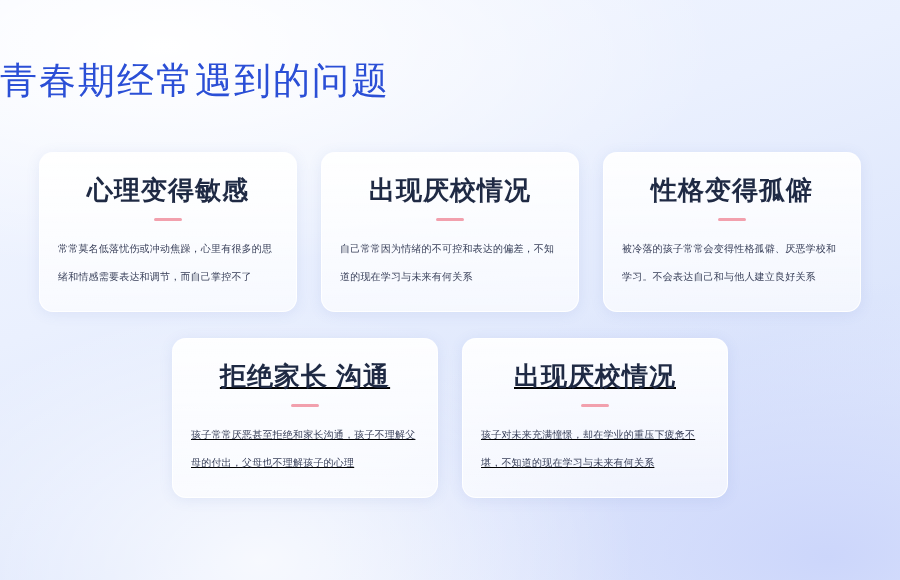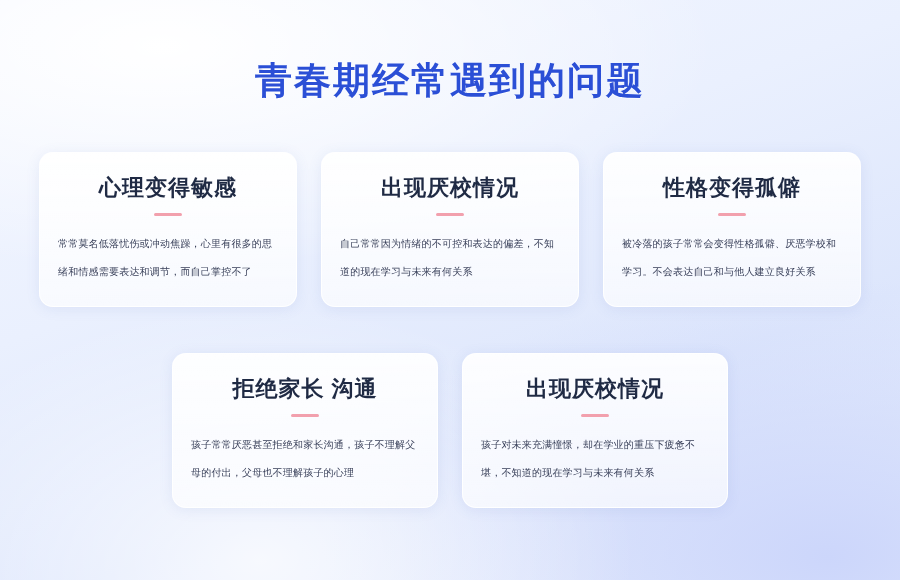--- a/index.html
+++ b/index.html
@@ -32,52 +32,52 @@
     width: 760px;
     height: 520px;
     background: radial-gradient(ellipse at center, rgba(255,255,255,0.75) 0%, rgba(255,255,255,0) 70%);
     pointer-events: none;
   }
   .title {
     position: absolute;
     top: 56px;
     left: 0;
     right: 0;
-    text-align: center;
+    text-align: left;
     font-size: 37px;
-    font-weight: bold;
+    font-weight: normal;
     letter-spacing: 2px;
     color: #2b4fd6;
     text-shadow: 0 1px 0 rgba(255,255,255,0.6);
   }
   .row {
     position: absolute;
     display: flex;
     justify-content: center;
     gap: 24px;
     left: 0;
     right: 0;
   }
   .row-top { top: 152px; }
-  .row-bottom { top: 353px; }
+  .row-bottom { top: 338px; text-decoration: underline; }
 
   .card {
     width: 258px;
     box-sizing: border-box;
     padding: 22px 18px 20px 18px;
     background: linear-gradient(180deg, rgba(255,255,255,0.92) 0%, rgba(255,255,255,0.66) 100%);
     border: 1px solid rgba(255,255,255,0.95);
     border-radius: 14px;
     box-shadow: 0 2px 14px rgba(83,110,190,0.10);
     text-align: center;
   }
   .card-bottom { width: 266px; }
 
   .card-title {
-    font-size: 22px;
+    font-size: 26px;
     font-weight: bold;
     color: #1f2a44;
     letter-spacing: 1px;
     line-height: 1.2;
   }
   .divider {
     width: 28px;
     height: 3px;
     border-radius: 2px;
     background: #f2a0ad;

